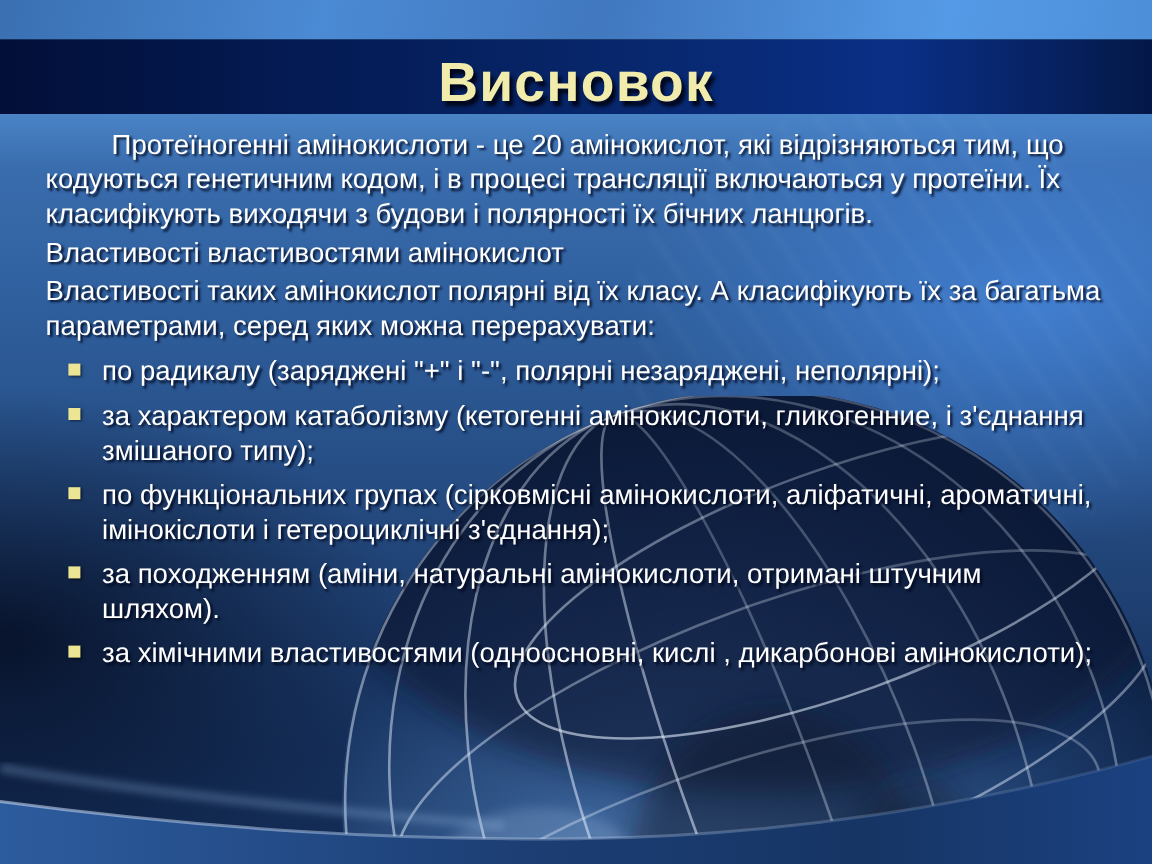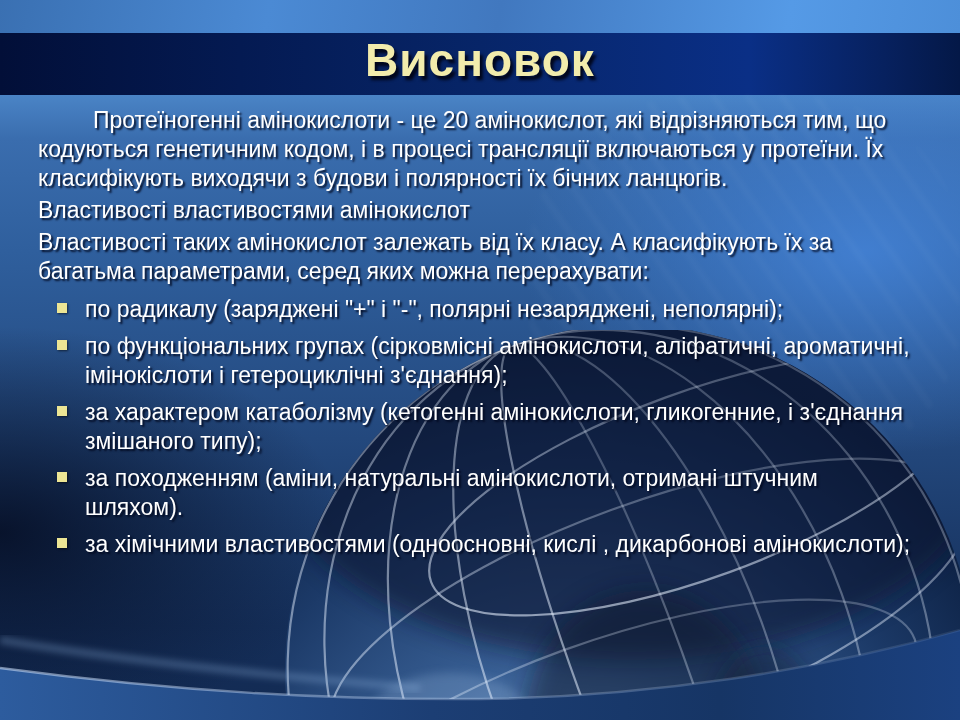--- a/index.html
+++ b/index.html
@@ -10,21 +10,21 @@
   }
   
   .top-strip{
     position:absolute;left:0;top:0;width:960px;height:33px;
     background:linear-gradient(100deg,#3a70b2 0%,#4b8ad4 28%,#4178bf 52%,#559ae6 82%,#4d8fd9 100%);
   }
   
   .title-band{
     position:absolute;left:0;top:33px;width:960px;height:62px;
     background:linear-gradient(90deg,#020f38 0%,#041a52 25%,#072568 50%,#0a2f86 78%,#07215f 92%,#041847 100%);
-    display:flex;align-items:flex-start;justify-content:center;
+    display:flex;align-items:flex-end;justify-content:center;
   }
   .title{
     margin:0;font-size:46px;font-weight:700;letter-spacing:1px;
     color:#f2ecac;
     text-shadow:3px 4px 3px rgba(0,4,22,0.95);
   }
   
   .content{
     position:absolute;left:0;top:95px;width:960px;height:625px;
     background:
@@ -138,33 +138,33 @@
           </filter>
       </defs>
       <path d="M0,20 C120,40 260,55 420,68" stroke="rgba(140,175,220,0.3)" stroke-width="8" fill="none" filter="url(#sblur)"></path>
       <path d="M0,48 C180,72 330,80 480,79 C650,77 820,50 960,10 L960,100 L0,100 Z" fill="url(#swooshGrad)"></path>
       <path d="M0,48 C180,72 330,80 480,79 C650,77 820,50 960,10" stroke="url(#edgeGrad)" stroke-width="2.5" fill="none"></path>
     </svg>
 
     <div class="textblock">
       <p class="para indent">Протеїногенні амінокислоти - це 20 амінокислот, які відрізняються тим, що кодуються генетичним кодом, і в процесі трансляції включаються у протеїни. Їх класифікують виходячи з будови і полярності їх бічних ланцюгів.</p>
       <p class="para">Властивості властивостями амінокислот</p>
-      <p class="para">Властивості таких амінокислот залежать від їх класу. А класифікують їх за багатьма параметрами, серед яких можна перерахувати:</p>
+      <p class="para">Властивості таких амінокислот полярні від їх класу. А класифікують їх за багатьма параметрами, серед яких можна перерахувати:</p>
       <ul class="bullets">
         <li>
           <span class="marker"></span>
           <span>по радикалу (заряджені "+" і "-", полярні незаряджені, неполярні);</span>
         </li>
         <li>
           <span class="marker"></span>
-          <span>по функціональних групах (сірковмісні амінокислоти, аліфатичні, ароматичні, імінокіслоти і гетероциклічні з'єднання);</span>
+          <span>за характером катаболізму (кетогенні амінокислоти, гликогенние, і з'єднання змішаного типу);</span>
         </li>
         <li>
           <span class="marker"></span>
-          <span>за характером катаболізму (кетогенні амінокислоти, гликогенние, і з'єднання змішаного типу);</span>
+          <span>по функціональних групах (сірковмісні амінокислоти, аліфатичні, ароматичні, імінокіслоти і гетероциклічні з'єднання);</span>
         </li>
         <li>
           <span class="marker"></span>
           <span>за походженням (аміни, натуральні амінокислоти, отримані штучним шляхом).</span>
         </li>
         <li>
           <span class="marker"></span>
           <span>за хімічними властивостями (одноосновні, кислі , дикарбонові амінокислоти);</span>
         </li>
       </ul>

